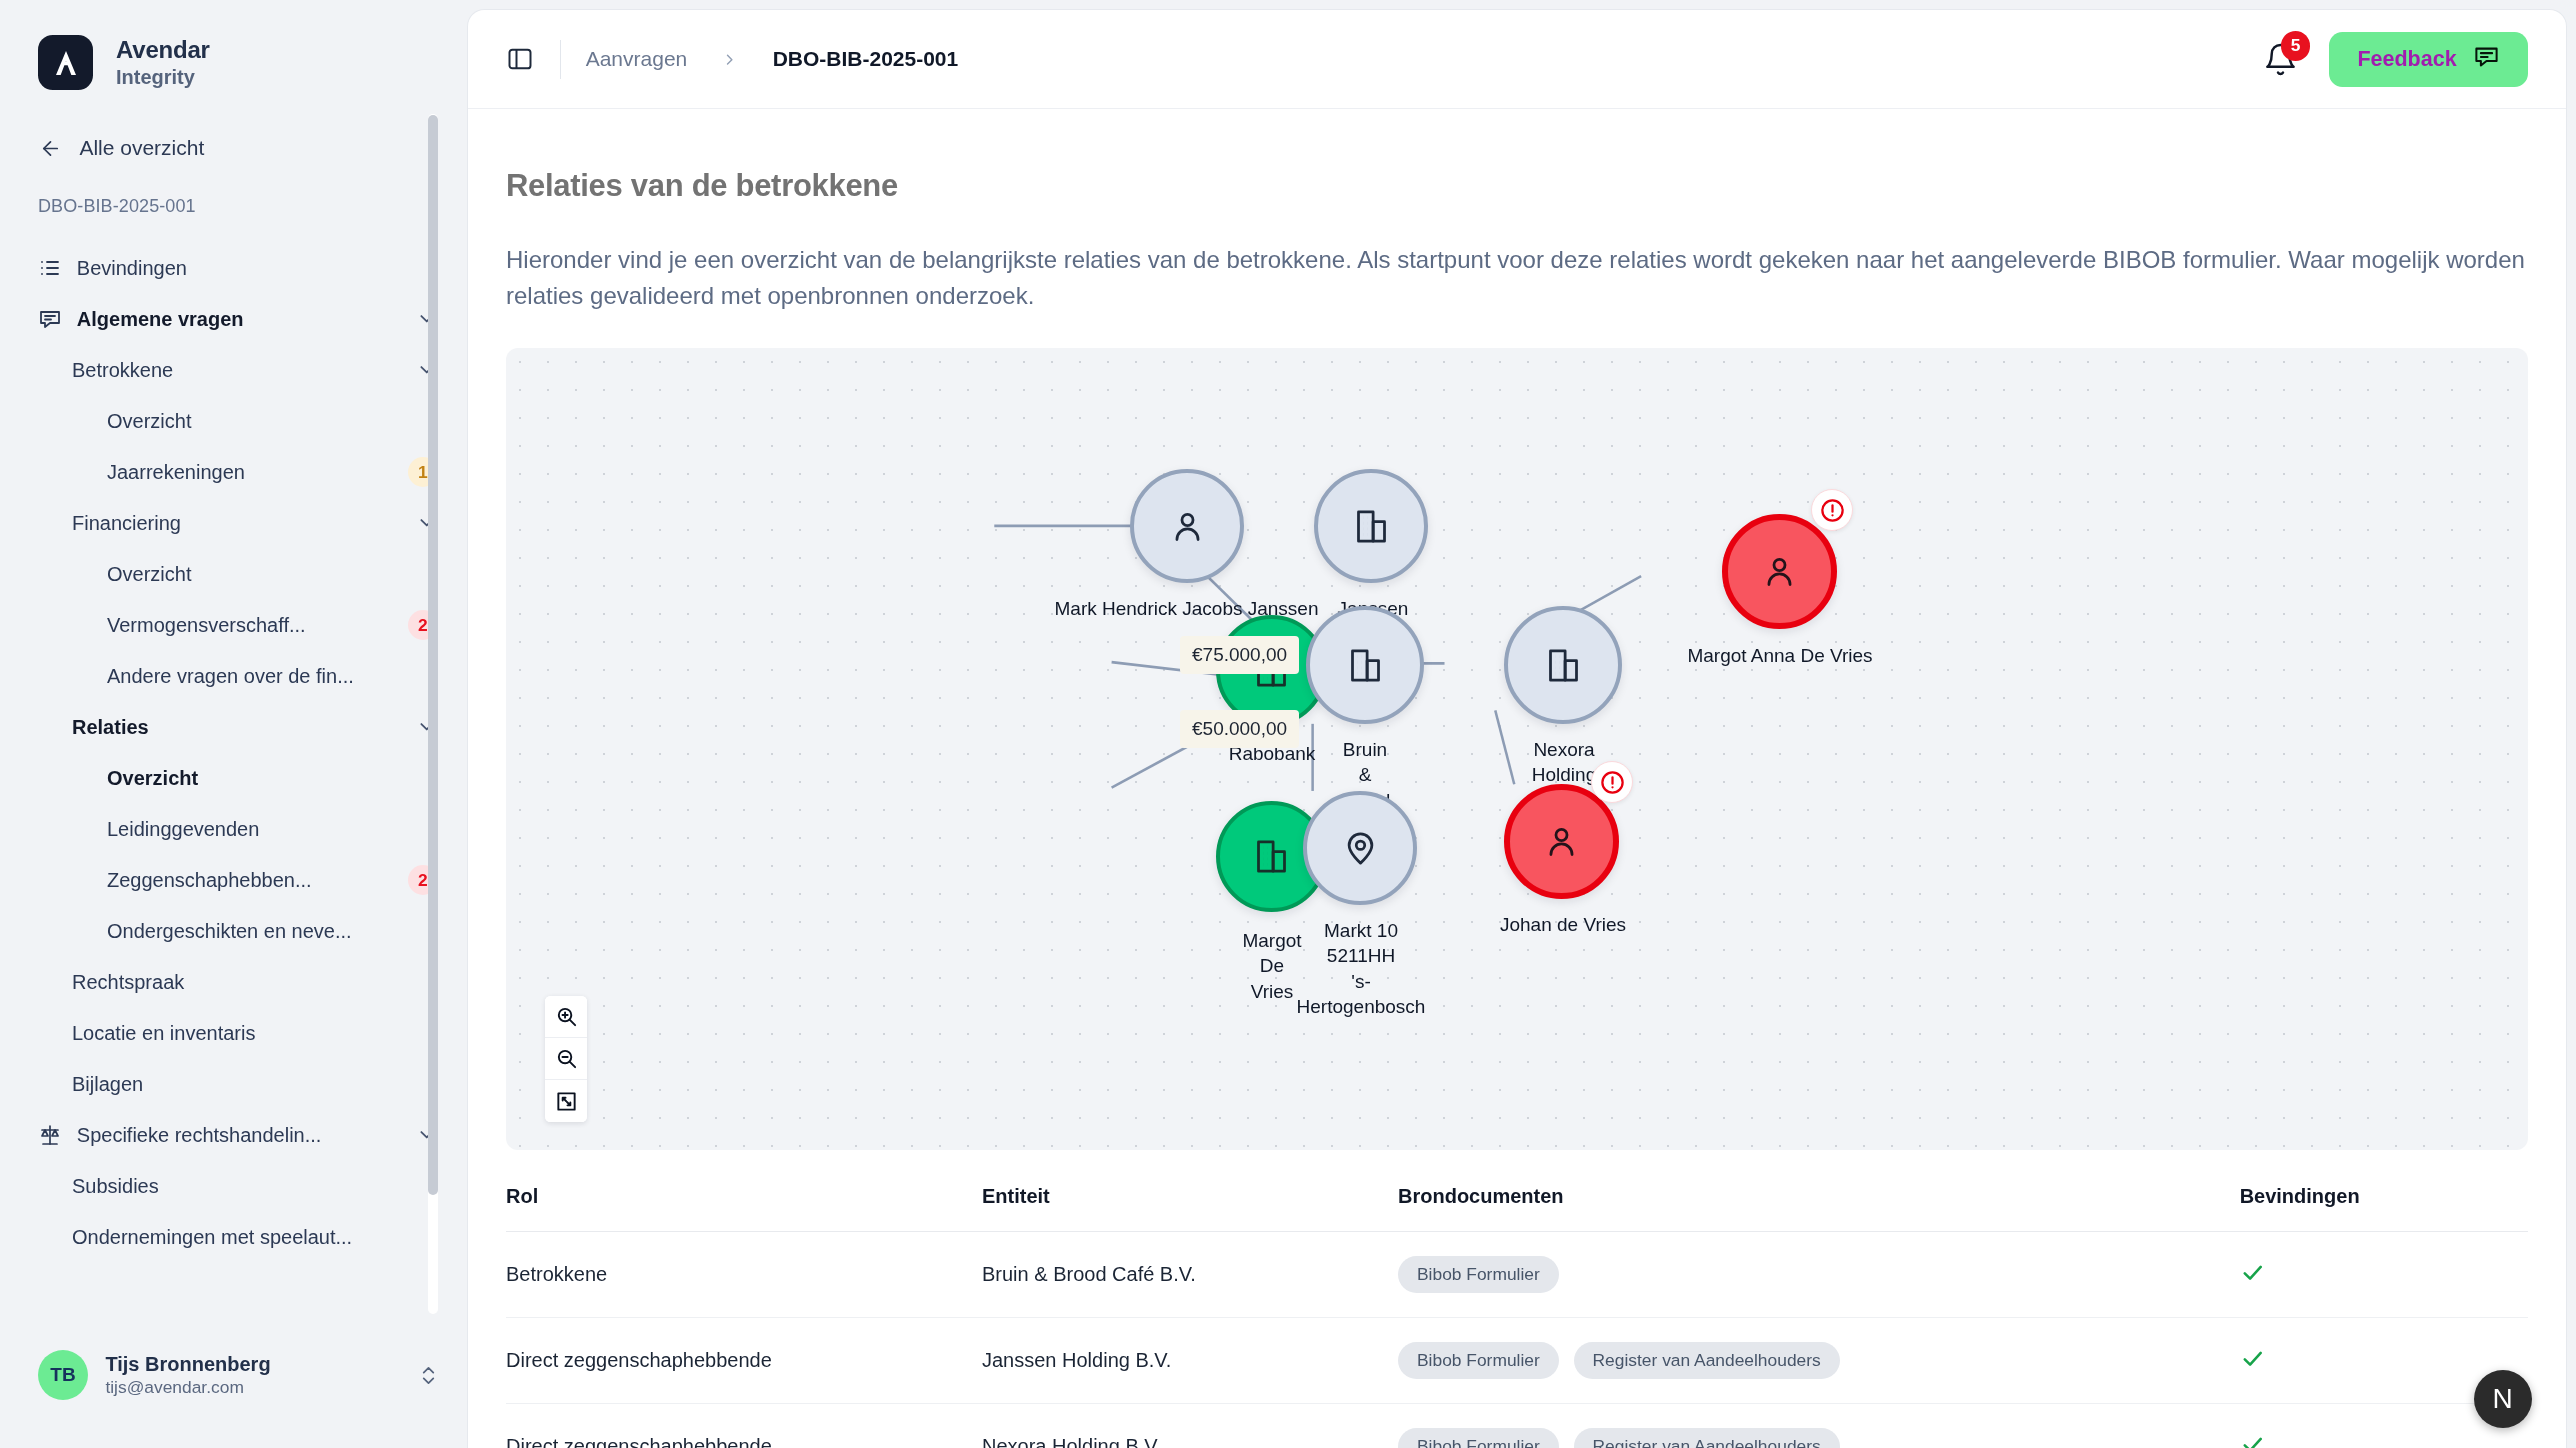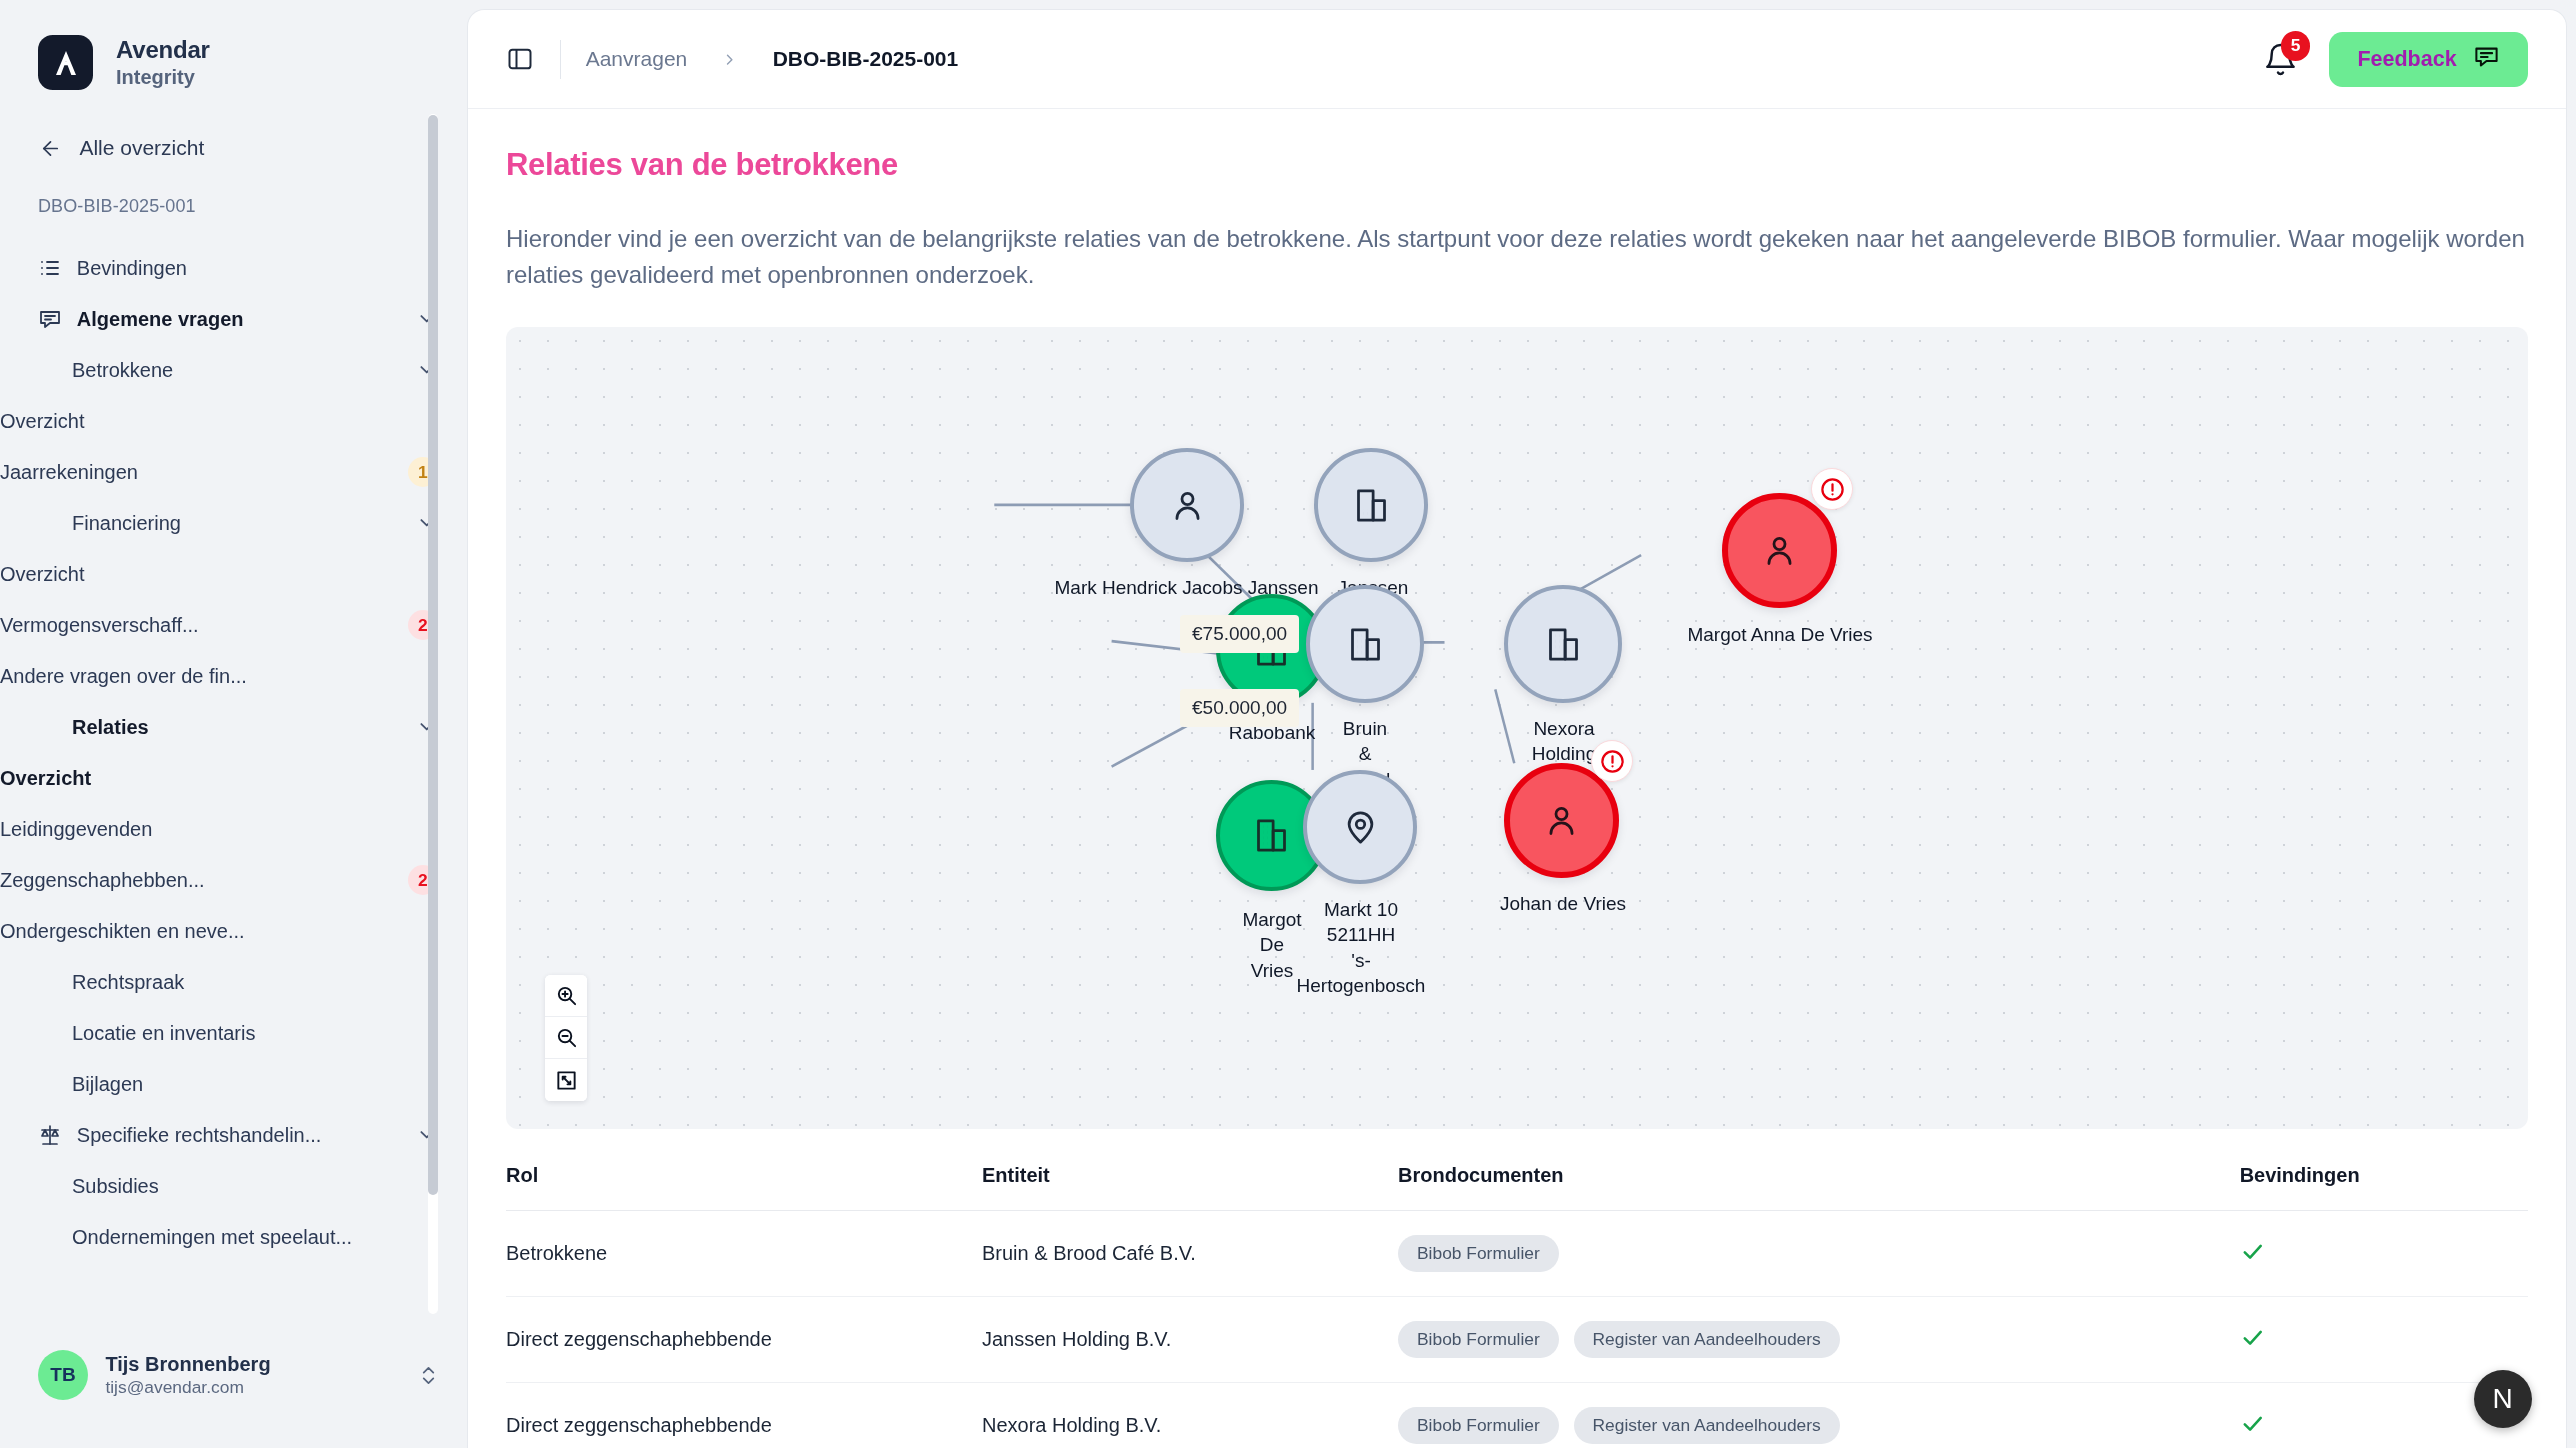--- a/index.html
+++ b/index.html
@@ -49,21 +49,21 @@
   }
 
   .nav { margin-top: 25.5px; flex: 1 1 auto; overflow: hidden; }
   .nav-row {
     display: flex; align-items: center;
     height: 51px; cursor: pointer;
     position: relative;
   }
   .nav-l0 { padding-left: 38px; padding-right: 29.5px; }
   .nav-l1 { padding-left: 72px; padding-right: 29.5px; }
-  .nav-l2 { padding-right: 29.5px; }
+  .nav-l2 { padding-left: 107px; padding-right: 29.5px; }
   .nav-ico { width: 24px; height: 24px; flex: 0 0 24px; margin-right: 14.8px; color: #2c3954; }
   .nav-label {
     font-size: 20px; color: #2c3954; font-weight: 400;
     white-space: nowrap; overflow: hidden; text-overflow: ellipsis;
     flex: 1 1 auto;
   }
   .nav-label.bold { font-weight: 700; color: #131a2b; }
   .chev { width: 21.5px; height: 21.5px; flex: 0 0 21.5px; color: #46536e; margin-left: 8px; }
   .badge {
     flex: 0 0 auto; min-width: 29.5px; height: 29.5px; border-radius: 670px;
@@ -140,22 +140,22 @@
     display: flex; align-items: center; gap: 16px;
     padding: 0 28px; cursor: pointer;
     font-size: 21.5px; font-weight: 700; color: #a21caf;
     border: none;
     font-family: "Liberation Sans", sans-serif;
   }
   .feedback-btn svg { width: 27px; height: 27px; }
 
   .content { flex: 1 1 auto; padding: 0 38px; overflow: hidden; }
   .page-title {
-    font-size: 31px; font-weight: 700; color: #ec4899;
-    margin-top: 38px; letter-spacing: -0.3px;
+    font-size: 31px; font-weight: 700; color: #737373;
+    margin-top: 59px; letter-spacing: -0.3px;
   }
   .page-desc {
     font-size: 24px; line-height: 1.5; color: #5d6b84;
     margin-top: 38px; max-width: 2053px;
   }
 
   
   .graph {
     margin-top: 34px;
     height: 802px;

